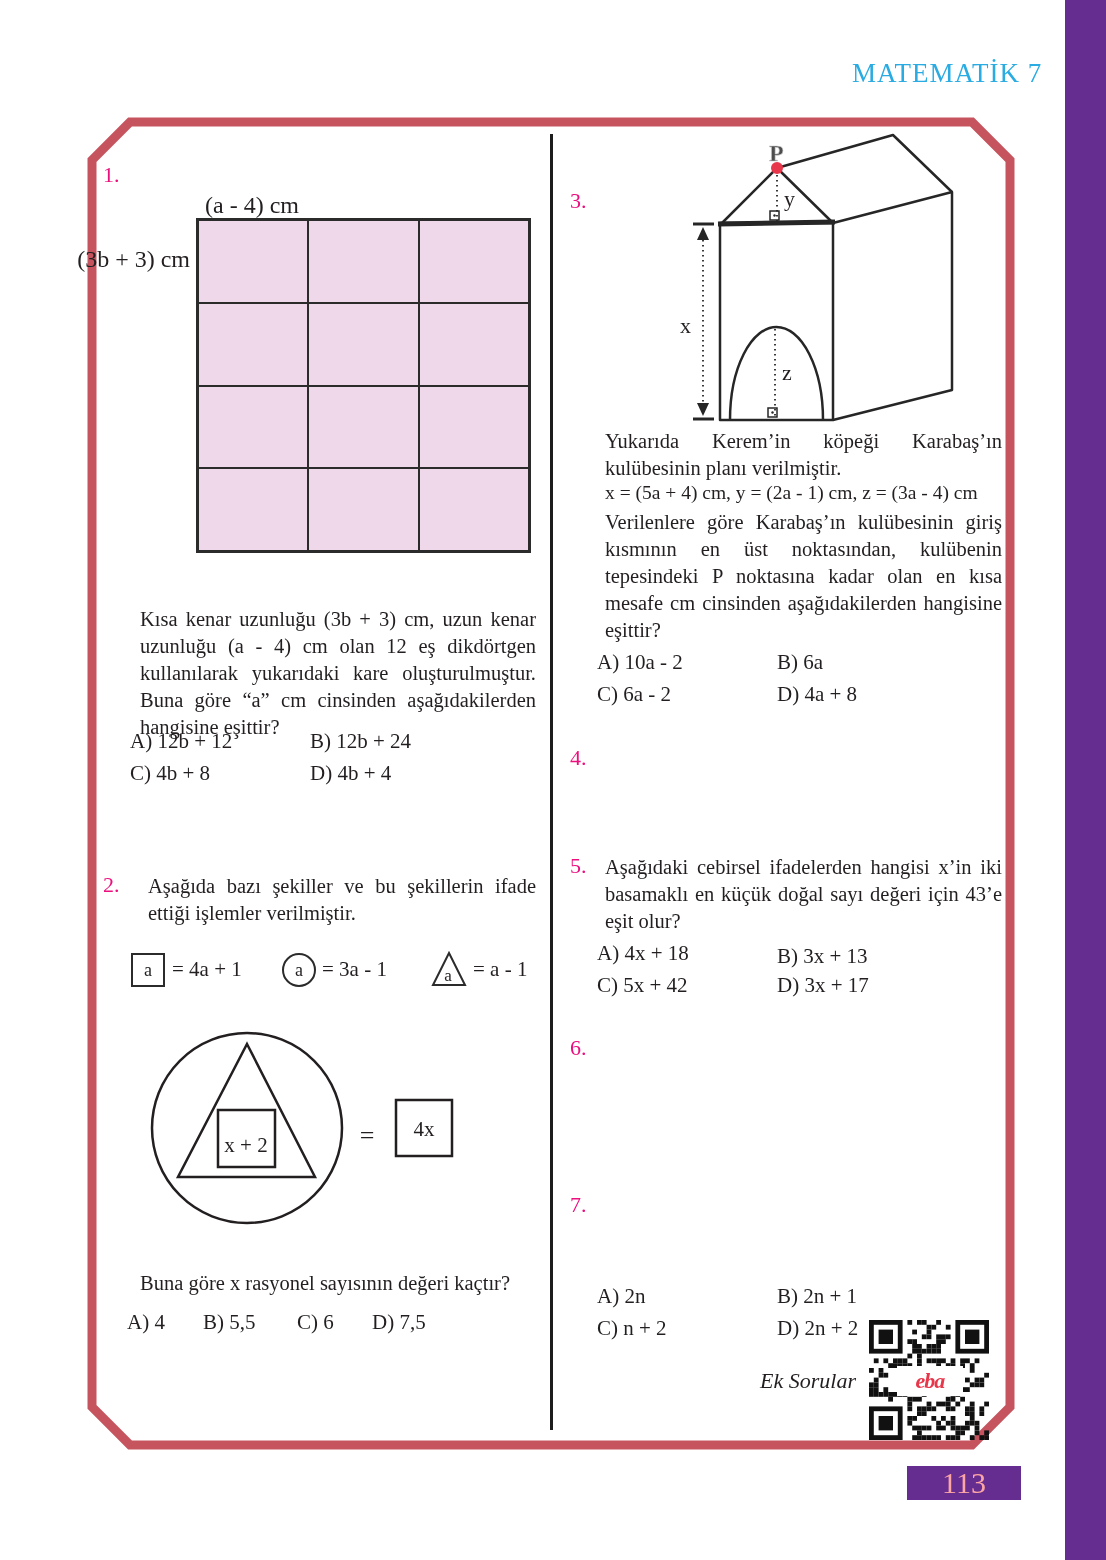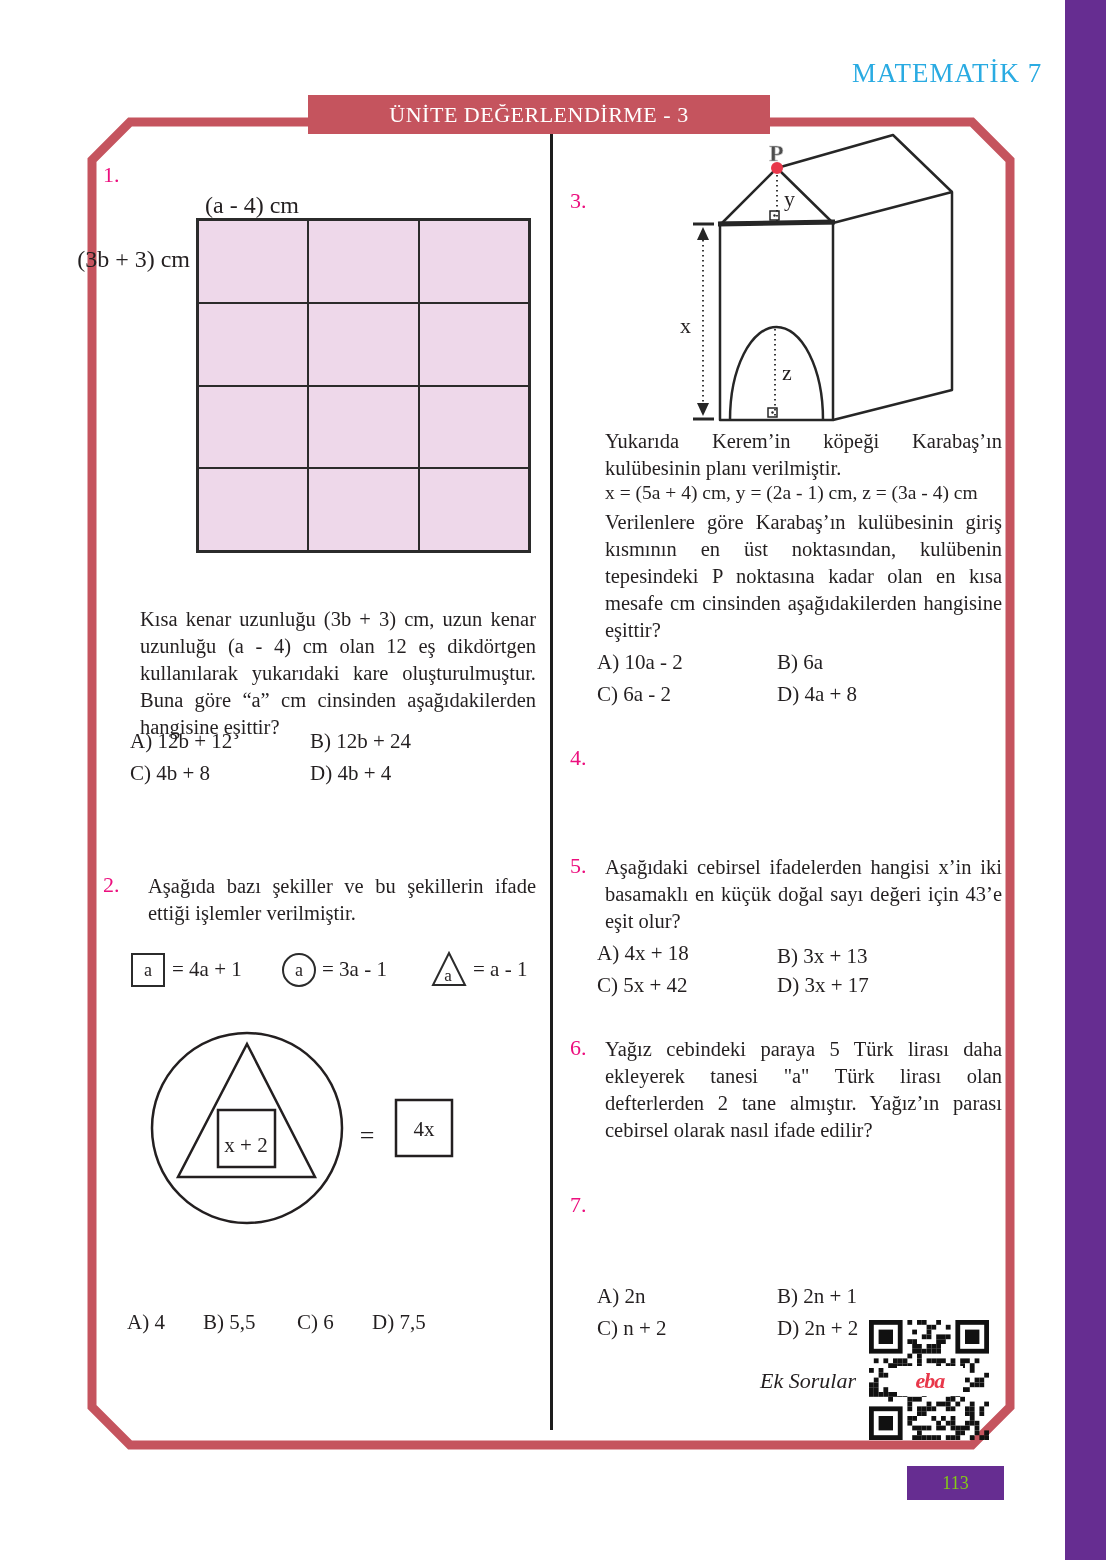--- a/index.html
+++ b/index.html
@@ -19,39 +19,38 @@
   .grid{left:196px;top:218px;width:335px;height:335px;display:grid;
         grid-template-columns:repeat(3,1fr);grid-template-rows:repeat(4,1fr);
         border:2px solid #2b2b2b;box-sizing:border-box;}
   .grid>div{background:#eed8ea;border:1px solid #2b2b2b;}
   .shape-sq{width:30px;height:30px;border:2px solid #2b2b2b;display:flex;align-items:center;justify-content:center;font-size:18px;}
   .shape-ci{width:30px;height:30px;border:2px solid #2b2b2b;border-radius:50%;display:flex;align-items:center;justify-content:center;font-size:18px;}
   .formula{font-size:21px;white-space:nowrap;}
   .eba-chip{left:897px;top:1366px;width:66px;height:30px;background:#ffffff;display:flex;align-items:center;justify-content:center;}
   .eba-text{font-size:22px;font-weight:bold;font-style:italic;color:#e8374a;letter-spacing:-1px;}
   .ek-sorular{left:760px;top:1368px;font-size:22px;font-style:italic;}
-  .pagenum{left:907px;top:1466px;width:97px;height:34px;background:#662d91;color:#84cc16;
-           font-size:18px;text-align:center;line-height:34px;}
+  .pagenum{left:907px;top:1466px;width:114px;height:34px;background:#662d91;color:#fca5a5;
+           font-size:30px;text-align:center;line-height:34px;}
   .underl{text-decoration:underline;text-underline-offset:3px;}
   svg text{font-family:"Liberation Serif","DejaVu Serif",serif;}
 </style>
 </head>
 <body>
 
 <div id="page">
 
   <div class="abs purple-bar"></div>
 
   <div class="abs brand">MATEMATİK 7</div>
 
   <svg class="abs" style="left:0;top:0;" width="1106" height="1560" viewBox="0 0 1106 1560">
     <path d="M130,122 H972 L1010,160 V1407 L972,1445 H130 L92,1407 V160 Z" fill="none" stroke="#c5545e" stroke-width="9"></path>
   </svg>
 
-  <div class="abs banner">ÜNİTE DEĞERLENDİRME - 3</div>
 
   <div class="abs divider"></div>
 
   <div class="abs qnum" style="left:103px;top:162px;">1.</div>
 
   <div class="abs figlabel" style="left:196px;top:192px;width:112px;text-align:center;">(a - 4) cm</div>
   <div class="abs figlabel" style="left:60px;top:246px;width:130px;text-align:right;">(3b + 3) cm</div>
 
   <div class="abs grid">
     <div></div>
@@ -97,20 +96,21 @@
   <svg class="abs" style="left:138px;top:1018px;" width="330" height="235" viewBox="0 0 330 235">
     <circle cx="109" cy="110" r="95" fill="none" stroke="#231f20" stroke-width="2.5"></circle>
     <polygon points="109,26 177,159 40,159" fill="none" stroke="#231f20" stroke-width="2.5"></polygon>
     <rect x="80" y="92" width="57" height="57" fill="#ffffff" stroke="#231f20" stroke-width="2.5"></rect>
     <text x="108" y="134" font-size="21" text-anchor="middle" fill="#231f20">x + 2</text>
     <text x="229" y="126" font-size="26" text-anchor="middle" fill="#231f20">=</text>
     <rect x="258" y="82" width="56" height="56" fill="none" stroke="#231f20" stroke-width="2.5"></rect>
     <text x="286" y="118" font-size="21" text-anchor="middle" fill="#231f20">4x</text>
   </svg>
 
+  <div class="abs line" style="left:140px;top:1272px;">Buna göre x rasyonel sayısının değeri kaçtır?</div>
 
   <div class="abs opt" style="left:127px;top:1310px;">A) 4</div>
   <div class="abs opt" style="left:203px;top:1310px;">B) 5,5</div>
   <div class="abs opt" style="left:297px;top:1310px;">C) 6</div>
   <div class="abs opt" style="left:372px;top:1310px;">D) 7,5</div>
 
   <div class="abs qnum" style="left:570px;top:188px;">3.</div>
 
   <svg class="abs" style="left:618px;top:133px;" width="395" height="300" viewBox="0 0 395 300">
     <g fill="none" stroke="#262626" stroke-width="2.5" stroke-linejoin="round">
@@ -156,21 +156,20 @@
 
   <div class="abs qnum" style="left:570px;top:853px;">5.</div>
   <div class="abs para" style="left:605px;top:854px;width:397px;">Aşağıdaki cebirsel ifadelerden hangisi x’in iki basamaklı en küçük doğal sayı değeri için 43’e eşit olur?</div>
 
   <div class="abs opt" style="left:597px;top:941px;">A) 4x + 18</div>
   <div class="abs opt" style="left:777px;top:944px;">B) 3x + 13</div>
   <div class="abs opt" style="left:597px;top:973px;">C) 5x + 42</div>
   <div class="abs opt" style="left:777px;top:973px;">D) 3x + 17</div>
 
   <div class="abs qnum" style="left:570px;top:1035px;">6.</div>
-  <div class="abs para" style="left:605px;top:1036px;width:397px;">Yağız cebindeki paraya 5 Türk lirası daha ekleyerek tanesi "a" Türk lirası olan defterlerden 2 tane almıştır. Yağız’ın parası cebirsel olarak nasıl ifade edilir?</div>
 
   <div class="abs qnum" style="left:570px;top:1192px;">7.</div>
 
   <div class="abs opt" style="left:597px;top:1284px;">A) 2n</div>
   <div class="abs opt" style="left:777px;top:1284px;">B) 2n + 1</div>
   <div class="abs opt" style="left:597px;top:1316px;">C) n + 2</div>
   <div class="abs opt" style="left:777px;top:1316px;">D) 2n + 2</div>
 
   <div class="abs ek-sorular">Ek Sorular</div>
 

